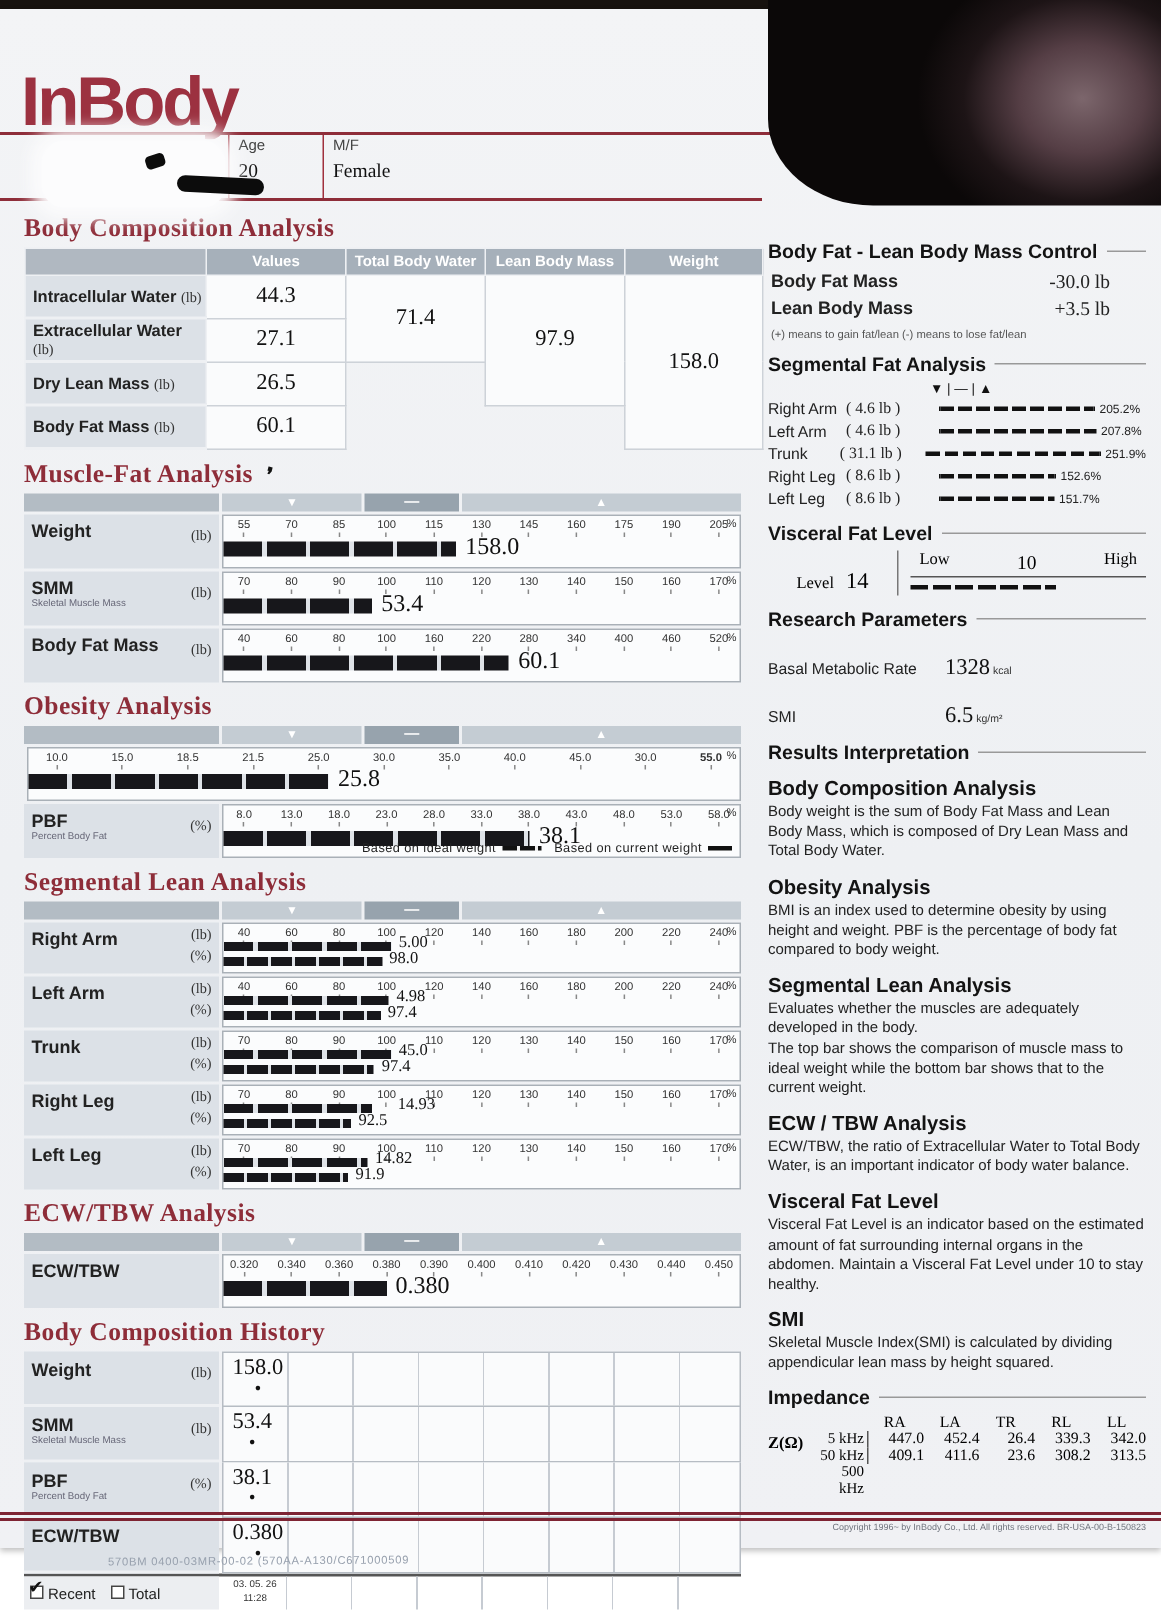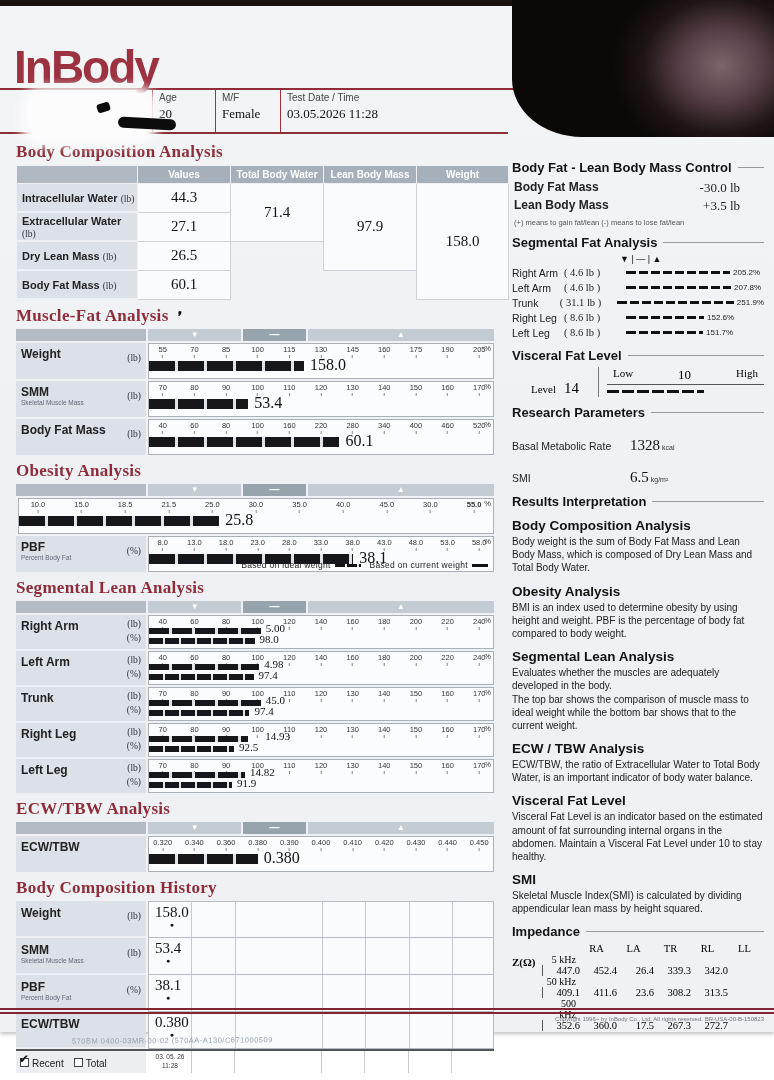--- a/index.html
+++ b/index.html
@@ -126,21 +126,21 @@
   .rp-row{display:flex;font-size:10.5px;color:#222;align-items:baseline;margin:2px 0;}
   .rp-lab{width:118px;margin-top:16px;}
   .rp-val{font-family:"Liberation Serif",serif;font-size:15px;color:#111;}
   .rp-unit{font-size:7px;color:#333;margin-left:2px;}
   .it-h{font-size:13.5px;font-weight:700;color:#131313;margin:9px 0 2px 0;}
   .it-p{font-size:10px;color:#222;line-height:1.32;white-space:pre-line;}
   .imp-wrap{display:flex;margin-top:2px;}
   .imp-z{width:30px;font-family:"Liberation Serif",serif;font-weight:700;font-size:11px;margin-top:13px;}
   .imp-head{display:flex;margin-left:36px;}
   .imp-h{width:37px;text-align:center;font-family:"Liberation Serif",serif;font-size:10.5px;}
-  .imp-row{display:flex;flex-direction:column;}
+  .imp-row{display:flex;}
   .imp-freq{width:34px;text-align:right;padding-right:2px;font-family:"Liberation Serif",serif;font-size:10px;}
   .imp-vals{border-left:1px solid #555;display:inline-flex;}
   .imp-v{width:37px;text-align:right;font-family:"Liberation Serif",serif;font-size:10.5px;}
   
   .botrule{position:absolute;left:0;top:1002px;width:774px;height:6px;
            background:linear-gradient(180deg,#7e2433 0 34%,rgba(0,0,0,0) 34% 62%,#7e2433 62% 100%);}
   .copyright{position:absolute;right:10px;top:1010px;font-size:6px;color:#70757e;}
   .footer-code{position:absolute;left:72px;top:1036px;font-size:7.5px;color:#98a1ae;
                letter-spacing:.5px;transform:rotate(-.4deg);}
 </style>
@@ -157,24 +157,20 @@
 
     <div class="info">
       <div class="cell spacer"></div>
       <div class="cell c-a">
         <div class="lab">Age</div>
         <div class="val">20</div>
       </div>
       <div class="cell c-m">
         <div class="lab">M/F</div>
         <div class="val">Female</div>
-      </div>
-      <div class="cell c-d">
-        <div class="lab">Test Date / Time</div>
-        <div class="val">03.05.2026 11:28</div>
       </div>
     </div>
     <div class="rdbg"></div>
     <div class="rd1"></div>
     <div class="rd2"></div>
 
     <div class="leftcol">
 
       <div class="sec-title">Body Composition Analysis</div>
       <table class="bca">
@@ -687,27 +683,20 @@
                 <span class="imp-vals">
                   <span class="imp-v">409.1</span>
                   <span class="imp-v">411.6</span>
                   <span class="imp-v">23.6</span>
                   <span class="imp-v">308.2</span>
                   <span class="imp-v">313.5</span>
                 </span>
               </div>
               <div class="imp-row">
                 <span class="imp-freq">500 kHz</span>
-                <span class="imp-vals">
-                  <span class="imp-v">352.6</span>
-                  <span class="imp-v">360.0</span>
-                  <span class="imp-v">17.5</span>
-                  <span class="imp-v">267.3</span>
-                  <span class="imp-v">272.7</span>
-                </span>
               </div>
             </div>
         </div>
       </div>
     </div>
 
     <div class="botrule"></div>
     <div class="copyright">Copyright 1996~ by InBody Co., Ltd. All rights reserved. BR-USA-00-B-150823</div>
   </div>
 

